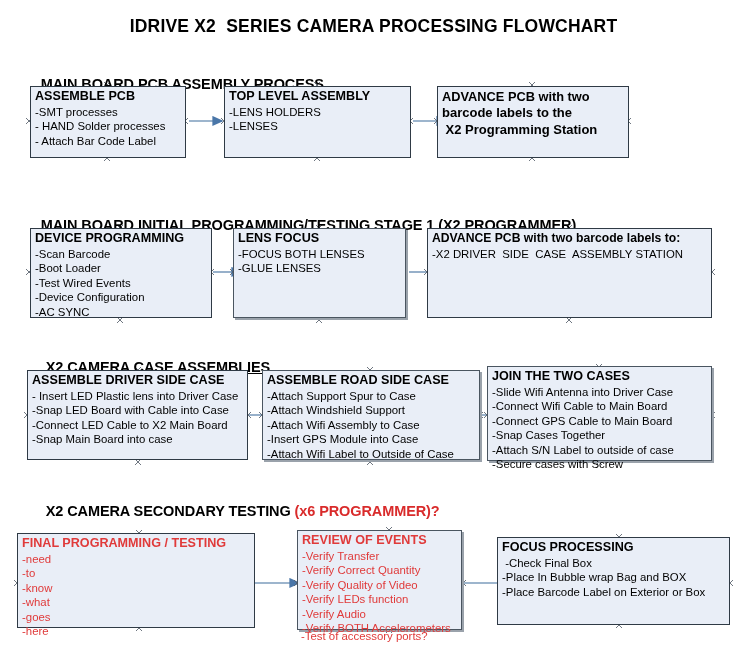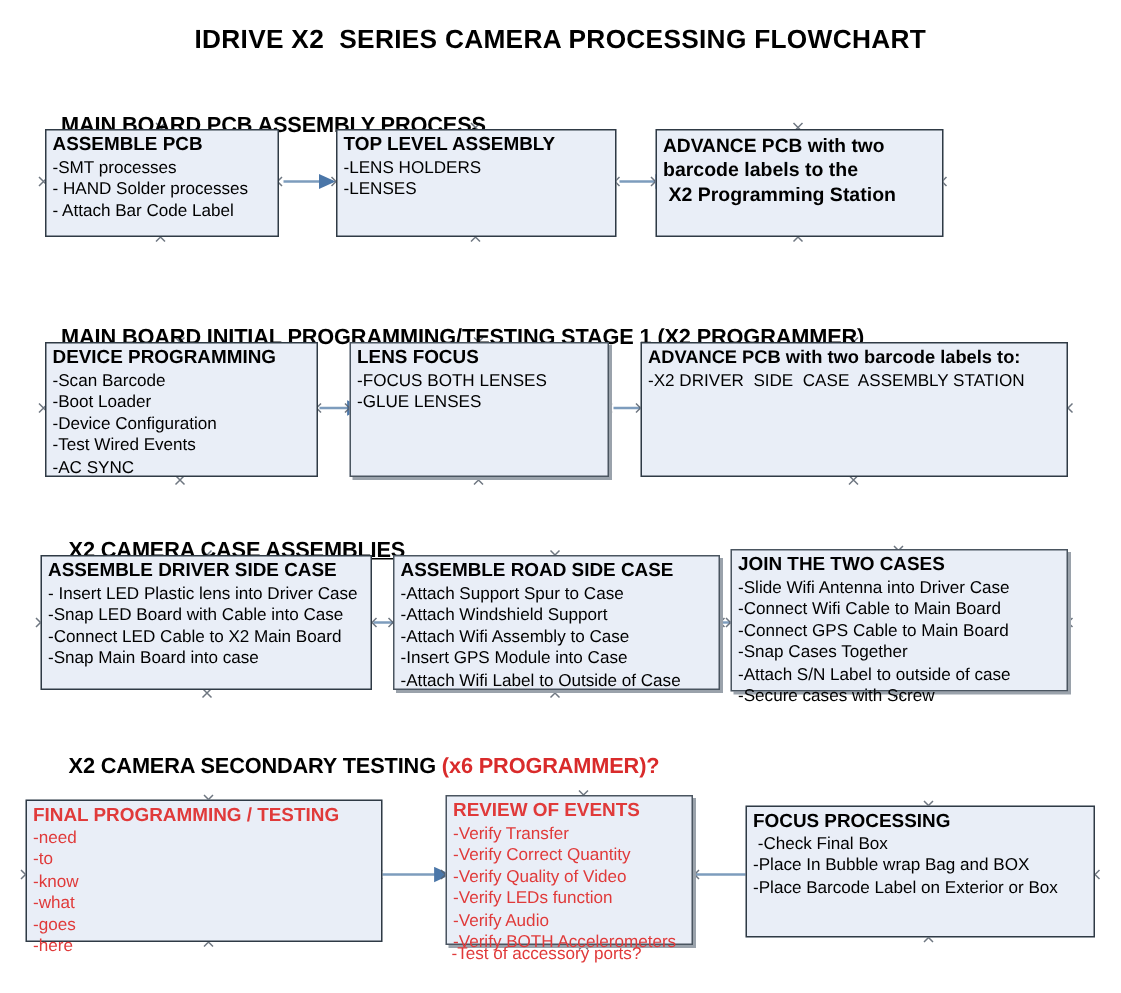--- a/index.html
+++ b/index.html
@@ -201,22 +201,22 @@
 
   <div class="section-head" style="left:25px; top:201px;">
     <span>MAIN BOARD INITIAL PROGRAMMING/TESTING STAGE 1 (X2 PROGRAMMER)</span>
   </div>
 
   <div class="node" style="left:30px; top:228px; width:182px; height:90px;">
     <div class="node-inner">
       <div class="node-title">DEVICE PROGRAMMING</div>
       <div class="node-line">-Scan Barcode</div>
       <div class="node-line">-Boot Loader</div>
+      <div class="node-line">-Test Wired Events</div>
       <div class="node-line">-Device Configuration</div>
-      <div class="node-line">-Test Wired Events</div>
       <div class="node-line">-AC SYNC</div>
     </div>
   </div>
 
   <div class="node shadowed" style="left:233px; top:228px; width:173px; height:90px;">
     <div class="node-inner">
       <div class="node-title">LENS FOCUS</div>
       <div class="node-line">-FOCUS BOTH LENSES</div>
       <div class="node-line">-GLUE LENSES</div>
     </div>

